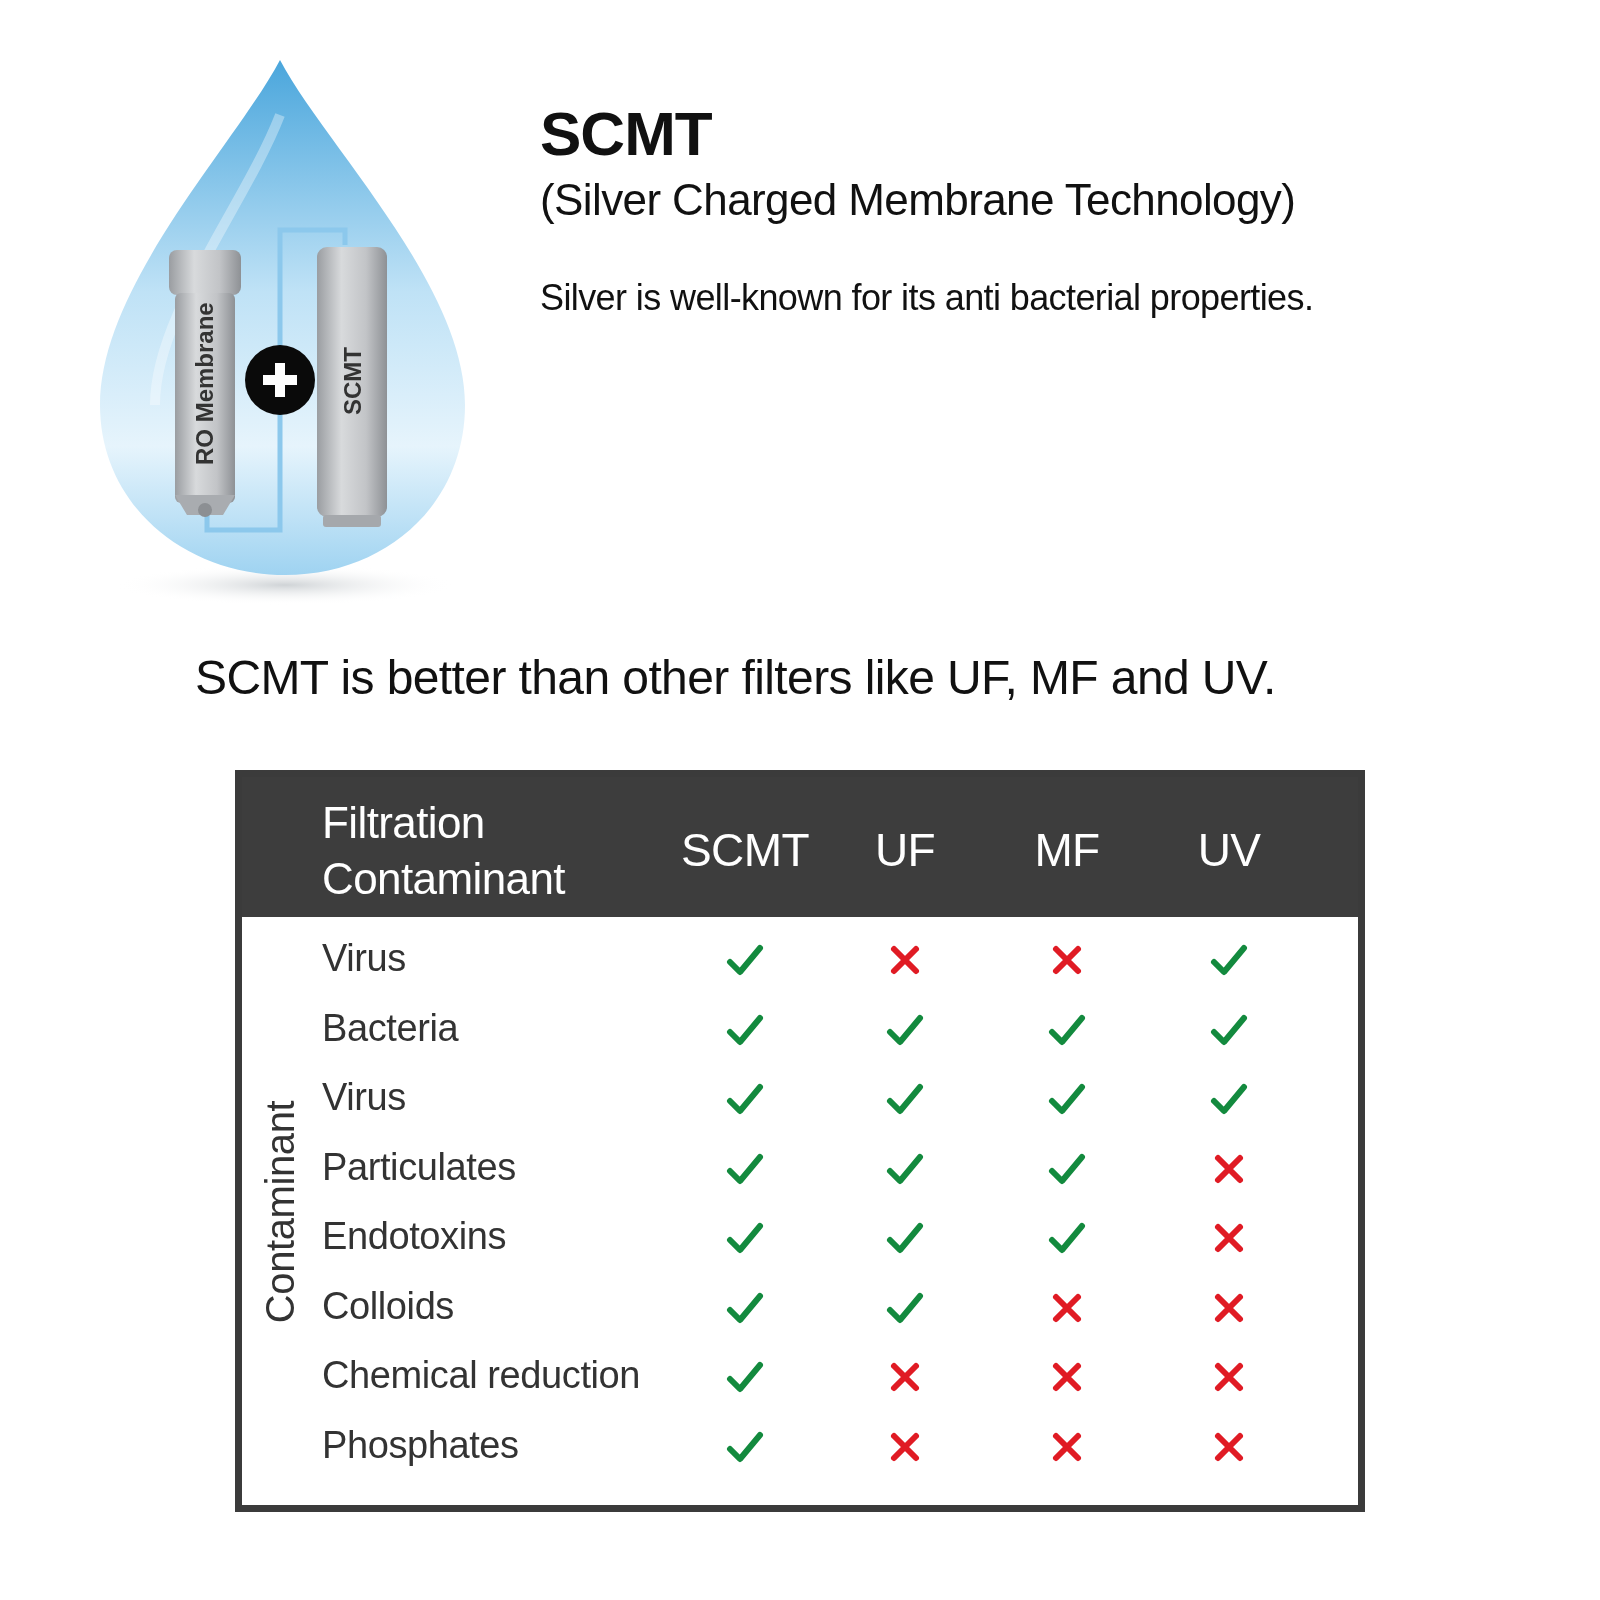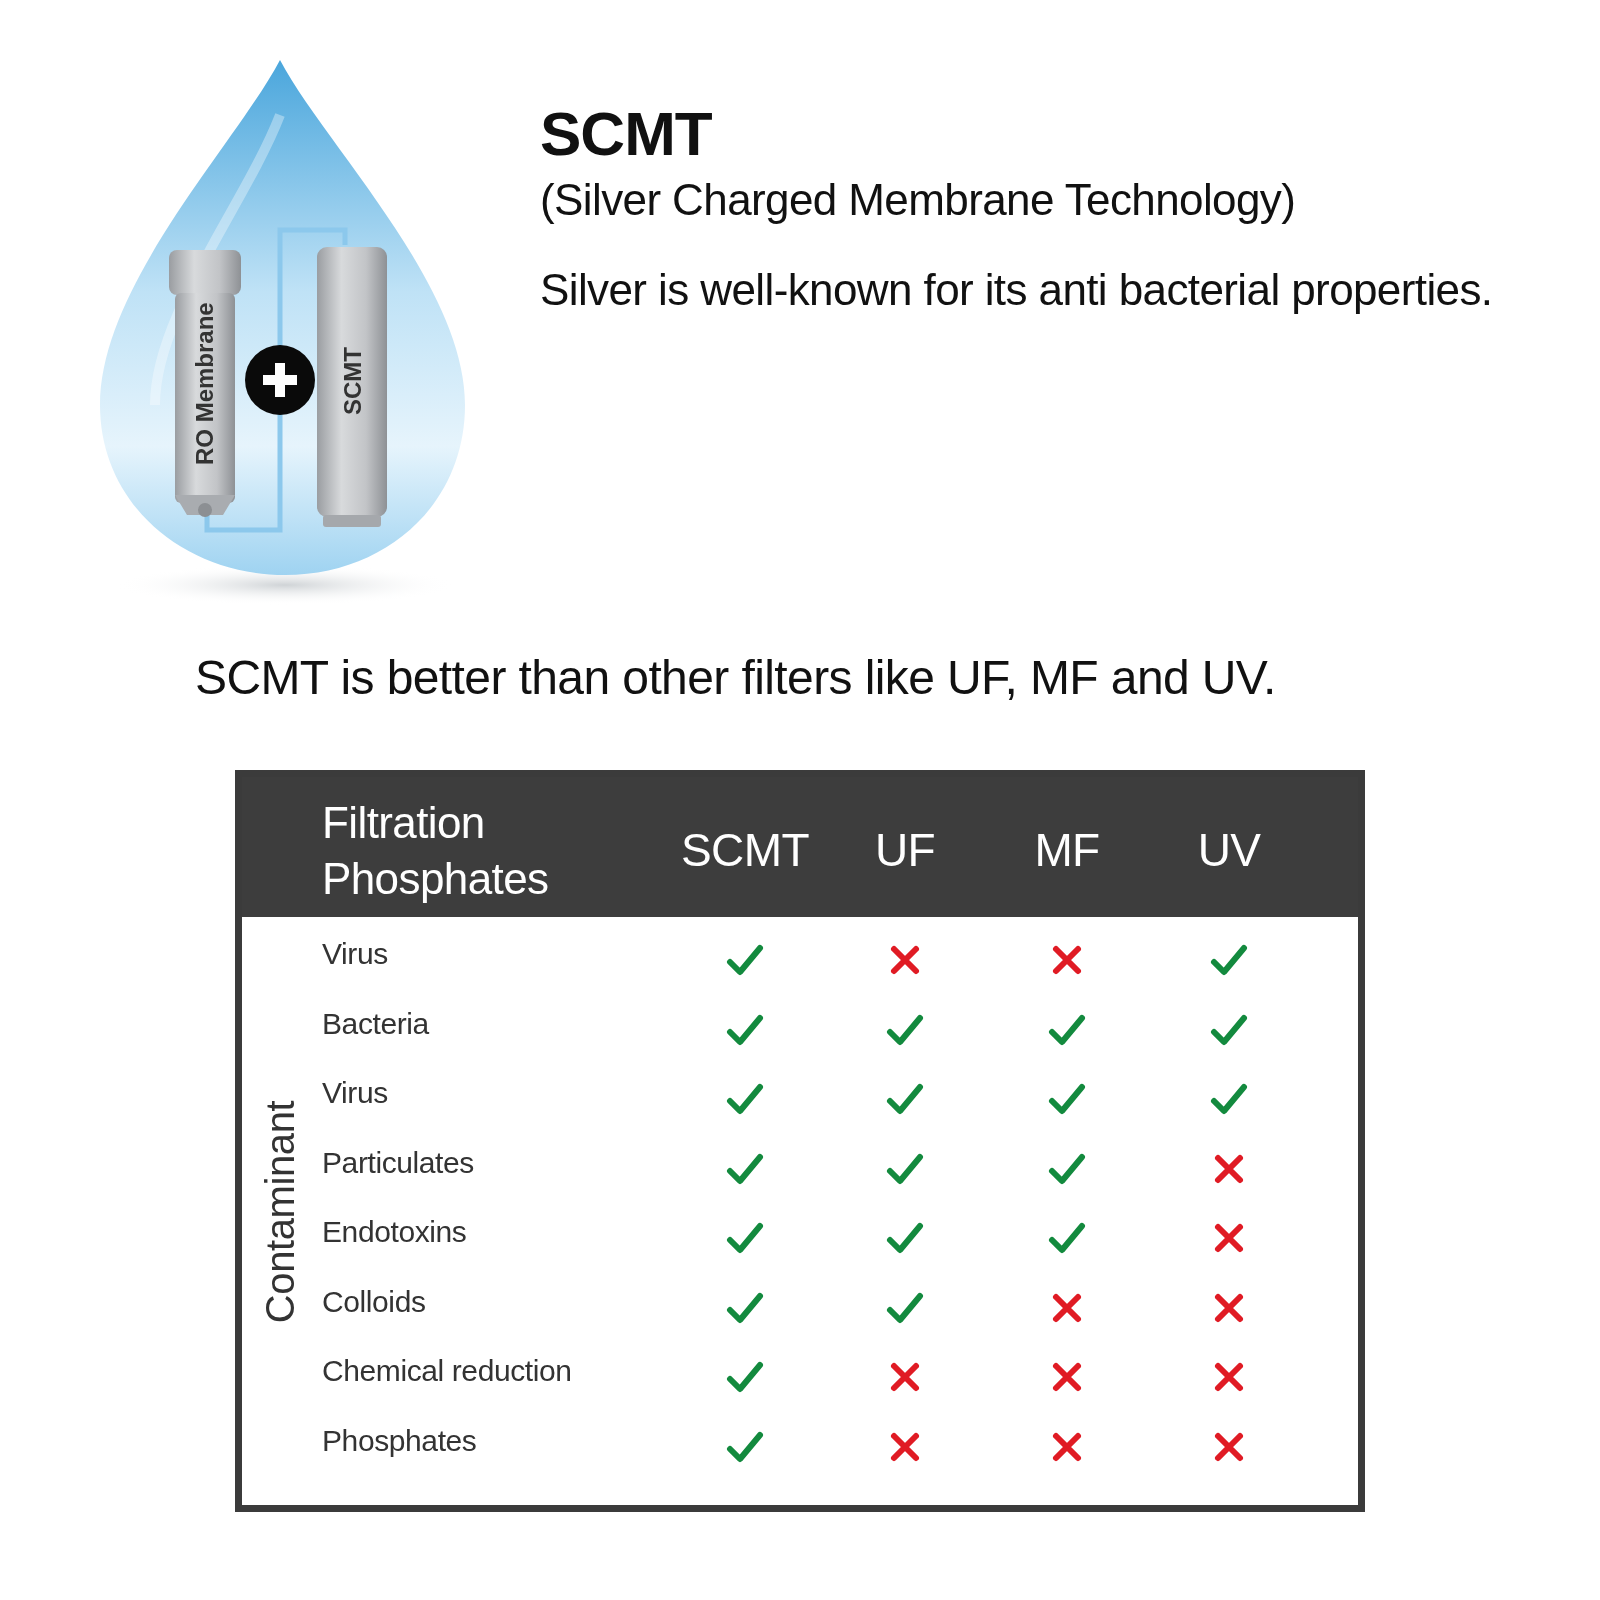--- a/index.html
+++ b/index.html
@@ -7,36 +7,36 @@
          font-family:"Liberation Sans", sans-serif; color:#111; }
 
   
   .drop { position:absolute; left:95px; top:55px; width:380px; height:560px; }
   .drop svg { width:100%; height:100%; display:block; }
 
   
   .intro { position:absolute; left:540px; top:96px; width:1020px; }
   .intro .title { font-size:62px; font-weight:bold; letter-spacing:-1px; line-height:76px; margin:0; }
   .intro .subtitle { font-size:44px; line-height:56px; margin:0 0 0 0; letter-spacing:-0.6px; color:#111; }
-  .intro .para { font-size:44px; line-height:60px; margin:32px 0 0 0; letter-spacing:-0.6px; color:#111; }
+  .intro .para { font-size:36px; line-height:60px; margin:40px 0 0 0; letter-spacing:-0.6px; color:#111; }
   .intro .para + .para { margin-top:20px; }
 
   .headline { position:absolute; left:195px; top:650px; font-size:48px; letter-spacing:-0.6px; color:#111; }
 
   
   .table-wrap { position:absolute; left:235px; top:770px; width:1130px; height:742px;
                 border:7px solid #3b3b3b; box-sizing:border-box; background:#fff; }
   .thead { position:absolute; left:0; top:0; right:0; height:140px; background:#3d3d3d; color:#fff; }
   .thead .first { position:absolute; left:80px; top:18px; font-size:44px; line-height:56px; letter-spacing:-0.6px; }
   .thead .col { position:absolute; top:46px; font-size:46px; letter-spacing:-0.6px; width:160px; text-align:center; }
   .side-label { position:absolute; left:18px; top:315px; width:40px; height:240px; }
   .side-label span { position:absolute; left:50%; top:50%; transform:translate(-50%,-50%) rotate(-90deg);
                      font-size:40px; white-space:nowrap; color:#333; letter-spacing:-0.4px; }
   .row { position:absolute; left:0; right:0; height:70px; }
-  .row .label { position:absolute; left:80px; top:10px; font-size:30px; color:#333; letter-spacing:-0.4px; }
+  .row .label { position:absolute; left:80px; top:10px; font-size:38px; color:#333; letter-spacing:-0.4px; }
   .row .cell { position:absolute; top:8px; width:160px; height:50px; display:flex; align-items:center; justify-content:center; }
   .cell svg { width:40px; height:40px; }
 </style>
 </head>
 <body>
 
 <div class="drop">
   <svg viewBox="0 0 380 560">
     <defs>
       <linearGradient id="dropGrad" x1="0" y1="0" x2="0" y2="1">
@@ -88,21 +88,21 @@
   <h1 class="title">SCMT</h1>
   <p class="subtitle">(Silver Charged Membrane Technology)</p>
   <p class="para">Silver is well-known for its anti bacterial properties.</p>
 </div>
 
 <div class="headline">SCMT is better than other filters like UF, MF and UV.</div>
 
 <div class="table-wrap">
   <div class="thead">
     <div class="first">
-      <span style="display:block;width:260px;">Filtration Phosphates</span>
+      <span style="display:block;width:260px;">Filtration Contaminant</span>
     </div>
     <div class="col" style="left:423px">SCMT</div>
     <div class="col" style="left:583px">UF</div>
     <div class="col" style="left:745px">MF</div>
     <div class="col" style="left:907px">UV</div>
   </div>
 
   <div class="side-label">
     <span>Contaminant</span>
   </div>

